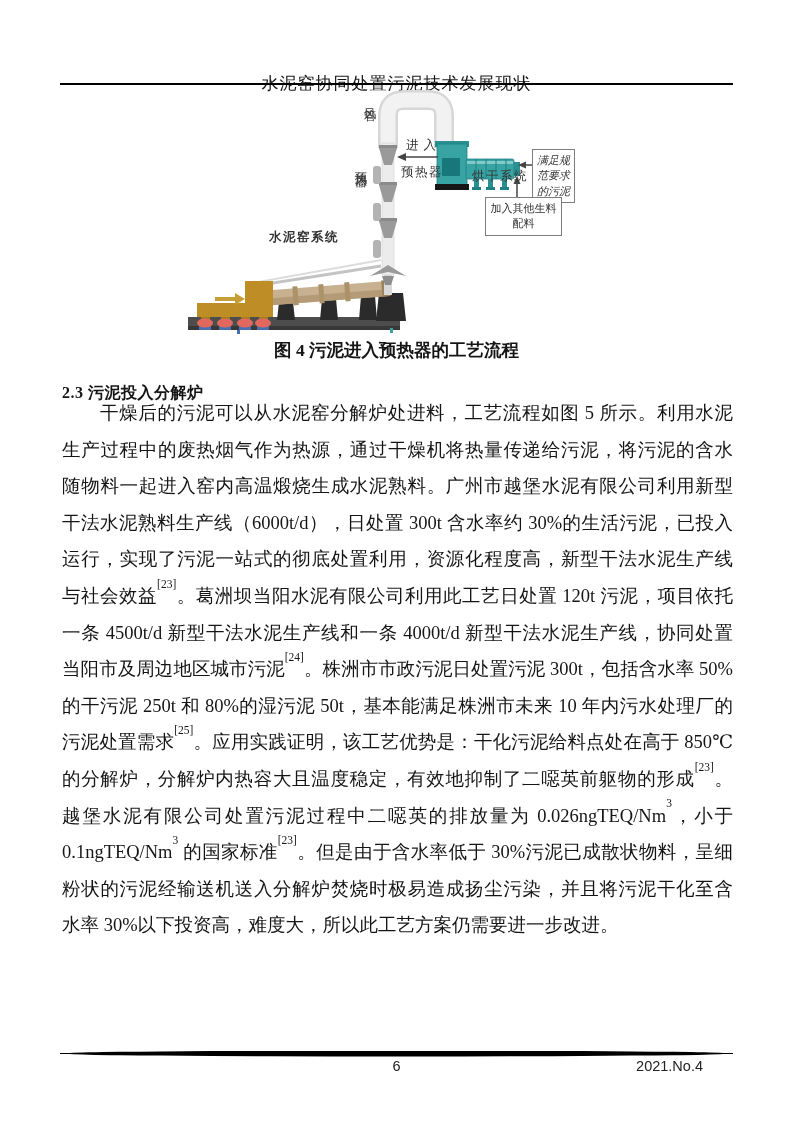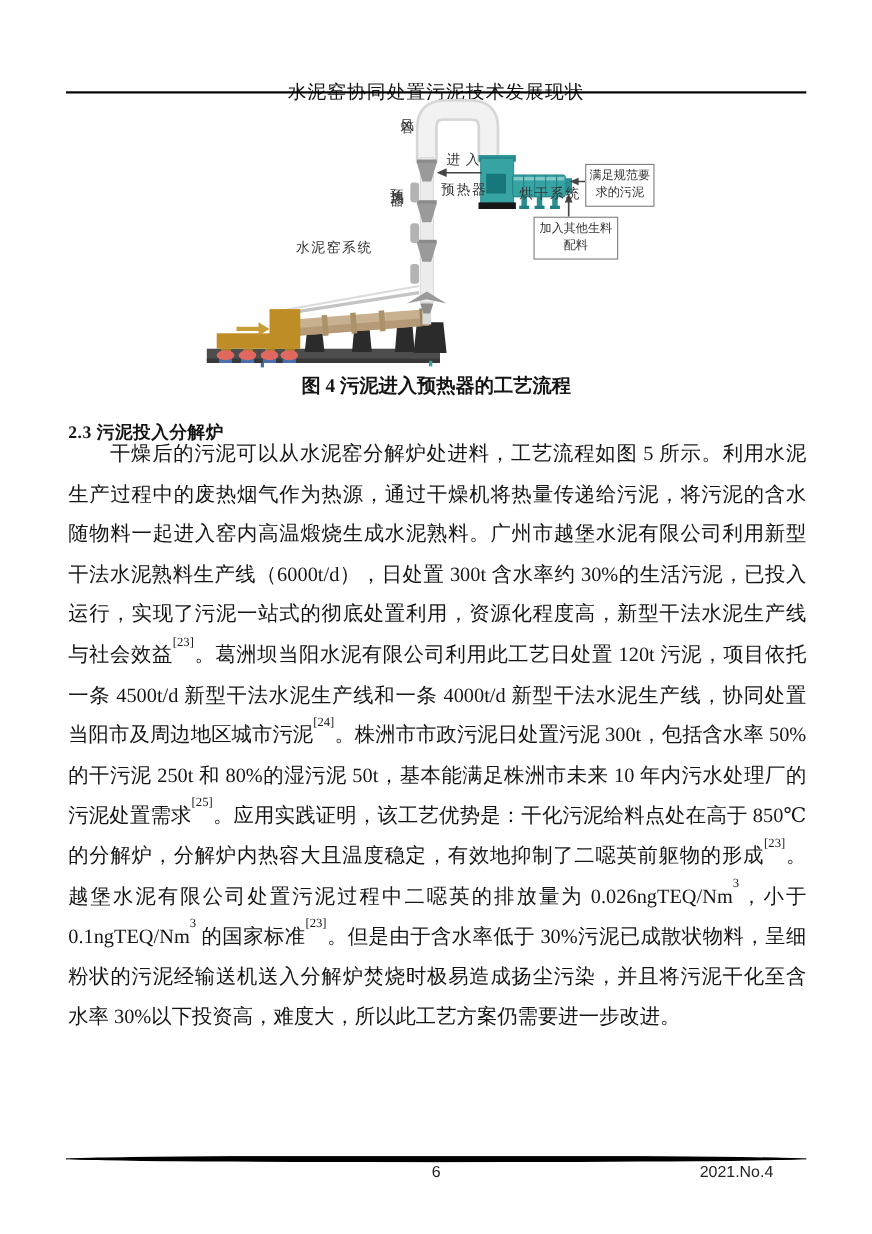--- a/index.html
+++ b/index.html
@@ -148,22 +148,22 @@
         <line x1="332" y1="109" x2="332" y2="95" stroke-width="1.5"></line>
         <polygon points="332,88 328.5,96 335.5,96" stroke="none"></polygon>
       </g>
     </svg>
 
     <div class="dlabel vert" style="left:176px; top:10px;">风管</div>
     <div class="dlabel vert" style="left:167px; top:74px;">预热器</div>
     <div class="dlabel" style="left:221px; top:49px; letter-spacing:5px;">进入</div>
     <div class="dlabel" style="left:216px; top:76px;">预热器</div>
     <div class="dlabel" style="left:287px; top:40px;margin-top:40px;">烘干系统</div>
-    <div class="dlabel" style="left:84px; top:129px;">水泥窑系统</div>
-    <div class="dbox" style="left:347px; top:61px; width:63px;">满足规范要求的污泥</div>
+    <div class="dlabel" style="left:84px; top:141px;font-weight:bold;">水泥窑系统</div>
+    <div class="dbox" style="left:347px; top:61px; width:43px;font-style:italic;">满足规范要求的污泥</div>
     <div class="dbox" style="left:300px; top:109px; width:77px;">加入其他生料配料</div>
   </div>
 
   <div class="caption">图 4 污泥进入预热器的工艺流程</div>
 
   <div class="sec-heading">2.3 污泥投入分解炉</div>
 
   <div class="para" id="para">
       <div class="pline indent"><span>干燥后的污泥可以从水泥窑分解炉处进料，工艺流程如图 5 所示。利用水泥</span></div>
       <div class="pline"><span>生产过程中的废热烟气作为热源，通过干燥机将热量传递给污泥，将污泥的含水</span></div>

